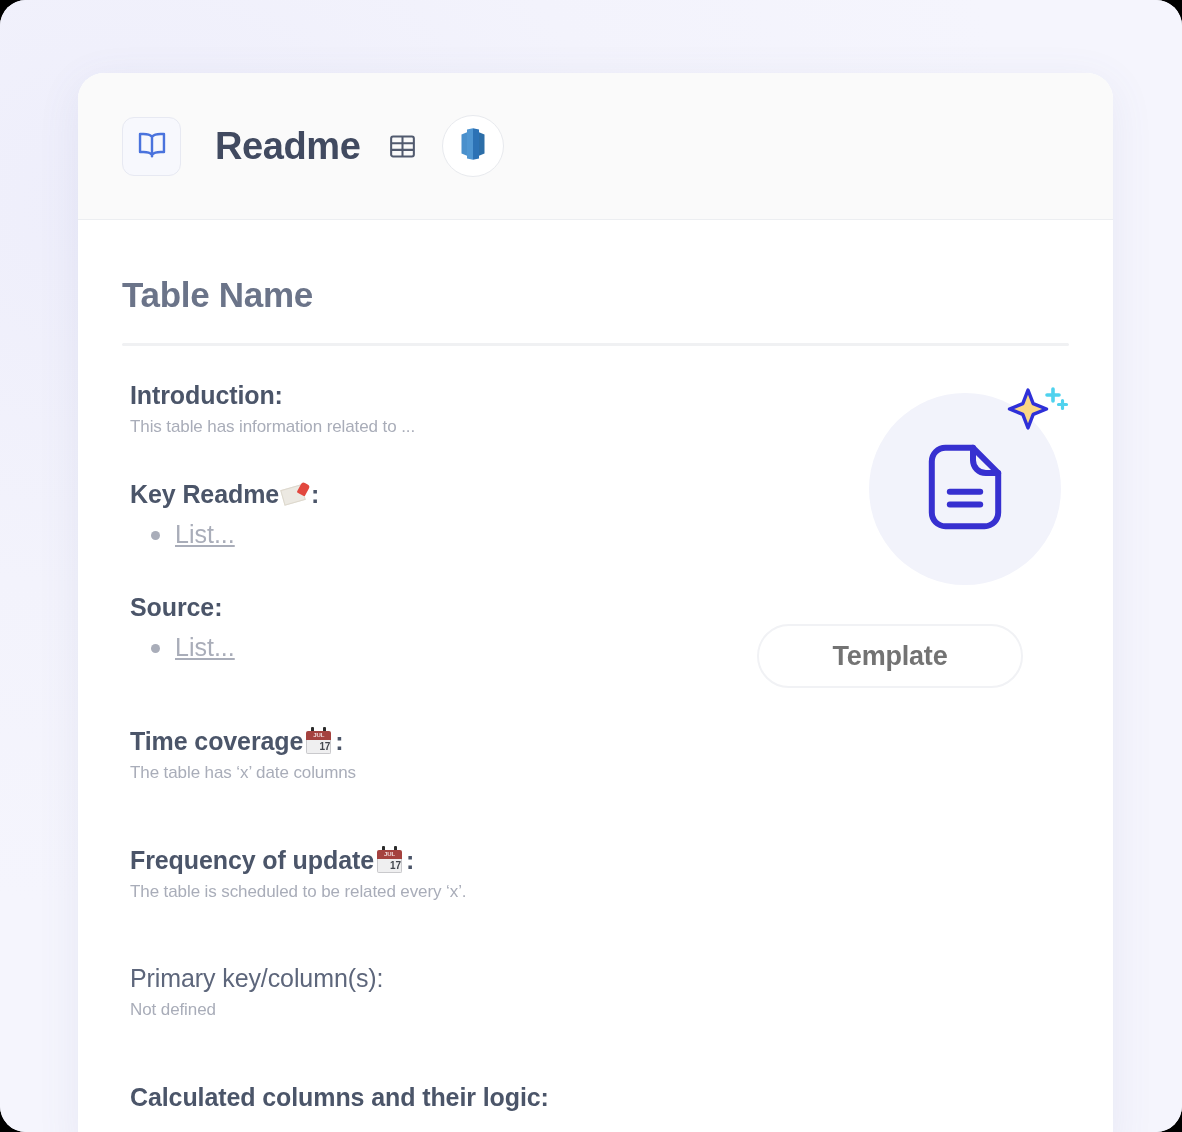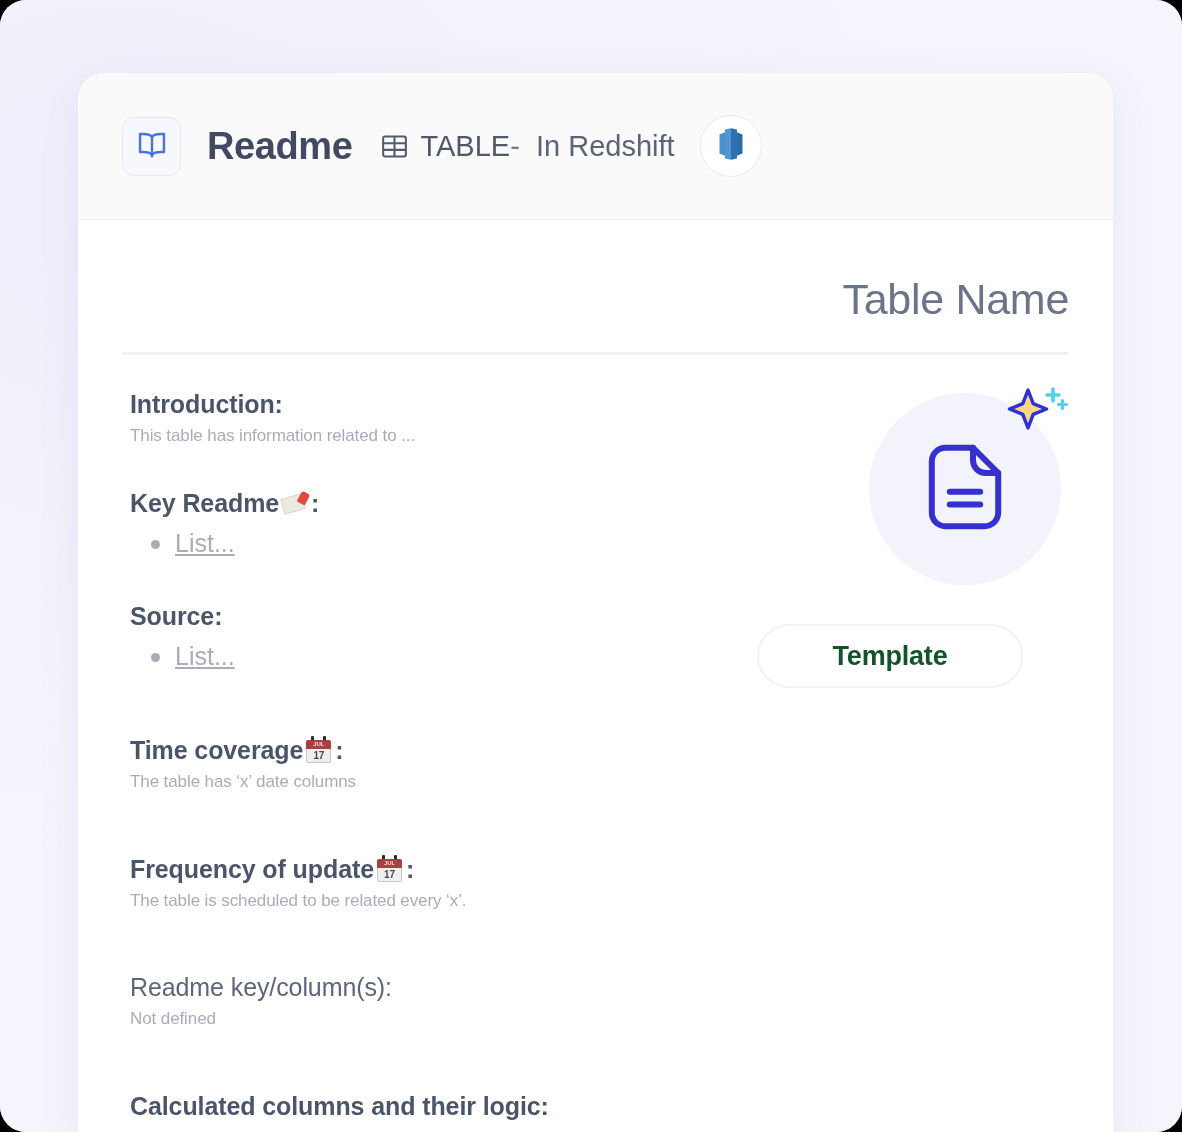--- a/index.html
+++ b/index.html
@@ -67,21 +67,21 @@
     align-items: center;
     justify-content: center;
     flex: 0 0 auto;
   }
 
   #readme-title {
     font-size: 38px;
     font-weight: 700;
     color: #414a60;
     letter-spacing: -0.4px;
-    margin-left: 26px;
+    margin-left: 34px;
     white-space: nowrap;
   }
 
   .table-icon-wrap {
     margin-left: 28px;
     display: flex;
     align-items: center;
     flex: 0 0 auto;
   }
 
@@ -109,26 +109,25 @@
     flex: 0 0 auto;
   }
 
   
   #card-body {
     position: relative;
     padding: 0 44px;
   }
 
   #table-name {
-    font-size: 43px;
-    font-weight: 400;
+    font-size: 35px;
+    font-weight: 700;
     color: #6b7489;
     letter-spacing: -0.3px;
     padding-top: 55px;
-    text-align: right;
   }
 
   #title-rule {
     height: 3px;
     background: #f0f1f3;
     margin-top: 28px;
     margin-bottom: 31px;
     border-radius: 2px;
   }
 
@@ -207,21 +206,21 @@
 
   #template-button {
     position: absolute;
     right: 90px;
     top: 404px;
     width: 266px;
     height: 64px;
     border-radius: 34px;
     background: #ffffff;
     border: 2px solid #f1f2f5;
-    color: #14532d;
+    color: #737373;
     font-size: 27px;
     font-weight: 700;
     letter-spacing: -0.2px;
     display: flex;
     align-items: center;
     justify-content: center;
     cursor: pointer;
     font-family: inherit;
   }
 
@@ -279,21 +278,21 @@
   .cal .bot {
     position: absolute;
     left: 0; top: 11px;
     width: 25px; height: 14px;
     background: #efeff0;
     border: 1px solid #c9c9cc;
     border-top: none;
     border-radius: 0 0 2px 2px;
     font-size: 10px;
     color: #43474e;
-    text-align: center;
+    text-align: right;
     line-height: 13px;
     font-weight: 700;
   }
   .cal .ring {
     position: absolute;
     top: -2px;
     width: 3px; height: 5px;
     background: #2c2c2c;
     border-radius: 1px;
   }
@@ -323,24 +322,20 @@
 
       <div class="table-icon-wrap">
         <svg width="29" height="29" viewBox="0 0 24 24" fill="none" stroke="#515a6e" stroke-width="1.7" stroke-linejoin="round">
           <rect x="2.6" y="3.8" width="18.8" height="16.4" rx="1.6"></rect>
           <line x1="2.6" y1="9.3" x2="21.4" y2="9.3"></line>
           <line x1="2.6" y1="14.8" x2="21.4" y2="14.8"></line>
           <line x1="12" y1="3.8" x2="12" y2="20.2"></line>
         </svg>
       </div>
 
-      <div id="header-subtitle">
-        <span>TABLE</span><span class="sep">-</span>&nbsp;
-        <span class="src">In Redshift</span>
-      </div>
 
       <div class="redshift-badge">
         <span>
           <svg width="34" height="36" viewBox="0 0 34 36">
             <path d="M5.5 8.5 L11 6.3 V29.7 L5.5 27.5 Z" fill="#4a90cc"></path>
             <path d="M28.5 8.5 L23 6.3 V29.7 L28.5 27.5 Z" fill="#2c6ea8"></path>
             <path d="M11 3.6 L17 2.2 V33.8 L11 32.4 Z" fill="#4f96d2"></path>
             <path d="M23 3.6 L17 2.2 V33.8 L23 32.4 Z" fill="#2c72b5"></path>
           </svg>
         </span>
@@ -388,21 +383,21 @@
 
       <div class="section">
         <div class="sec-head"><span>Frequency of update</span><span class="cal"><span class="ring l"></span><span class="ring r"></span><span class="top"></span><span class="bot">17</span></span><span>:</span></div>
         <div class="sec-body">The table is scheduled to be related every ‘x’.</div>
       </div>
 
       <div class="gap-lg"></div>
       <div class="gap-sm"></div>
 
       <div class="section">
-        <div class="sec-head regular">Readme key/column(s):</div>
+        <div class="sec-head regular">Primary key/column(s):</div>
         <div class="sec-body">Not defined</div>
       </div>
 
       <div class="gap-lg"></div>
       <div class="gap-sm"></div>
 
       <div class="section">
         <div class="sec-head">Calculated columns and their logic:</div>
 
       </div>

